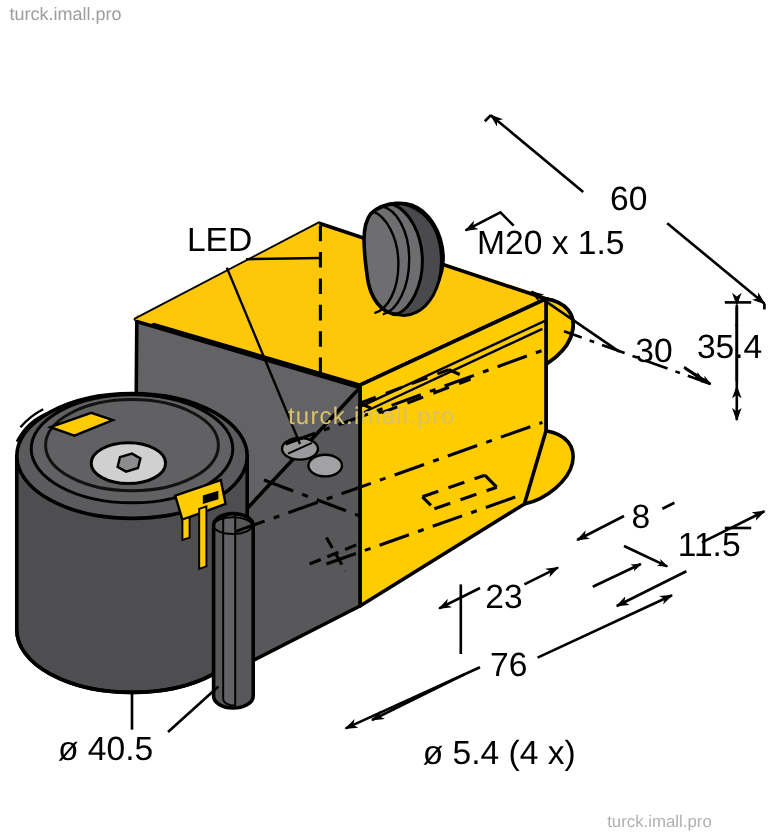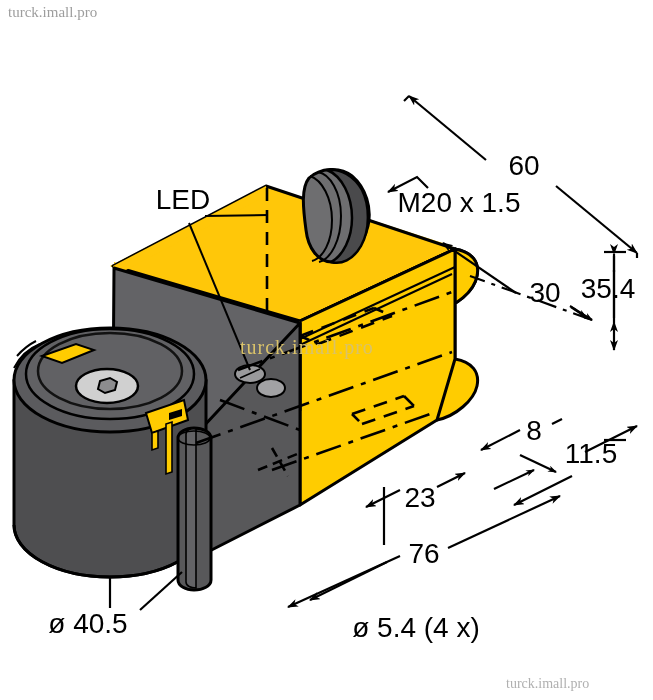--- a/index.html
+++ b/index.html
@@ -5,21 +5,21 @@
   html,body{margin:0;padding:0;background:#ffffff;}
   body{
     width:653px;height:700px;position:relative;overflow:hidden;
     font-family:"Liberation Sans",sans-serif;
     -webkit-font-smoothing:antialiased;
   }
   #stage{position:absolute;left:0;top:0;width:653px;height:700px;}
   svg.layer{position:absolute;left:0;top:0;width:653px;height:700px;}
   .wm{
     position:absolute;
-    font-family:Liberation Serif, serif;
+    font-family:Liberation Sans, sans-serif;
     color:#b7b7b7;
     white-space:pre;
     user-select:none;
   }
   #wm-tl{left:8px;top:4px;font-size:15px;color:#9d9d9d;}
   #wm-br{left:506px;top:676px;font-size:14px;color:#b0b0b0;}
   #wm-ctr{left:240px;top:336px;font-size:20px;color:#d9c26a;letter-spacing:1px;}
   .dim-text{
     font-family:"Liberation Sans",sans-serif;
     fill:#000000;

